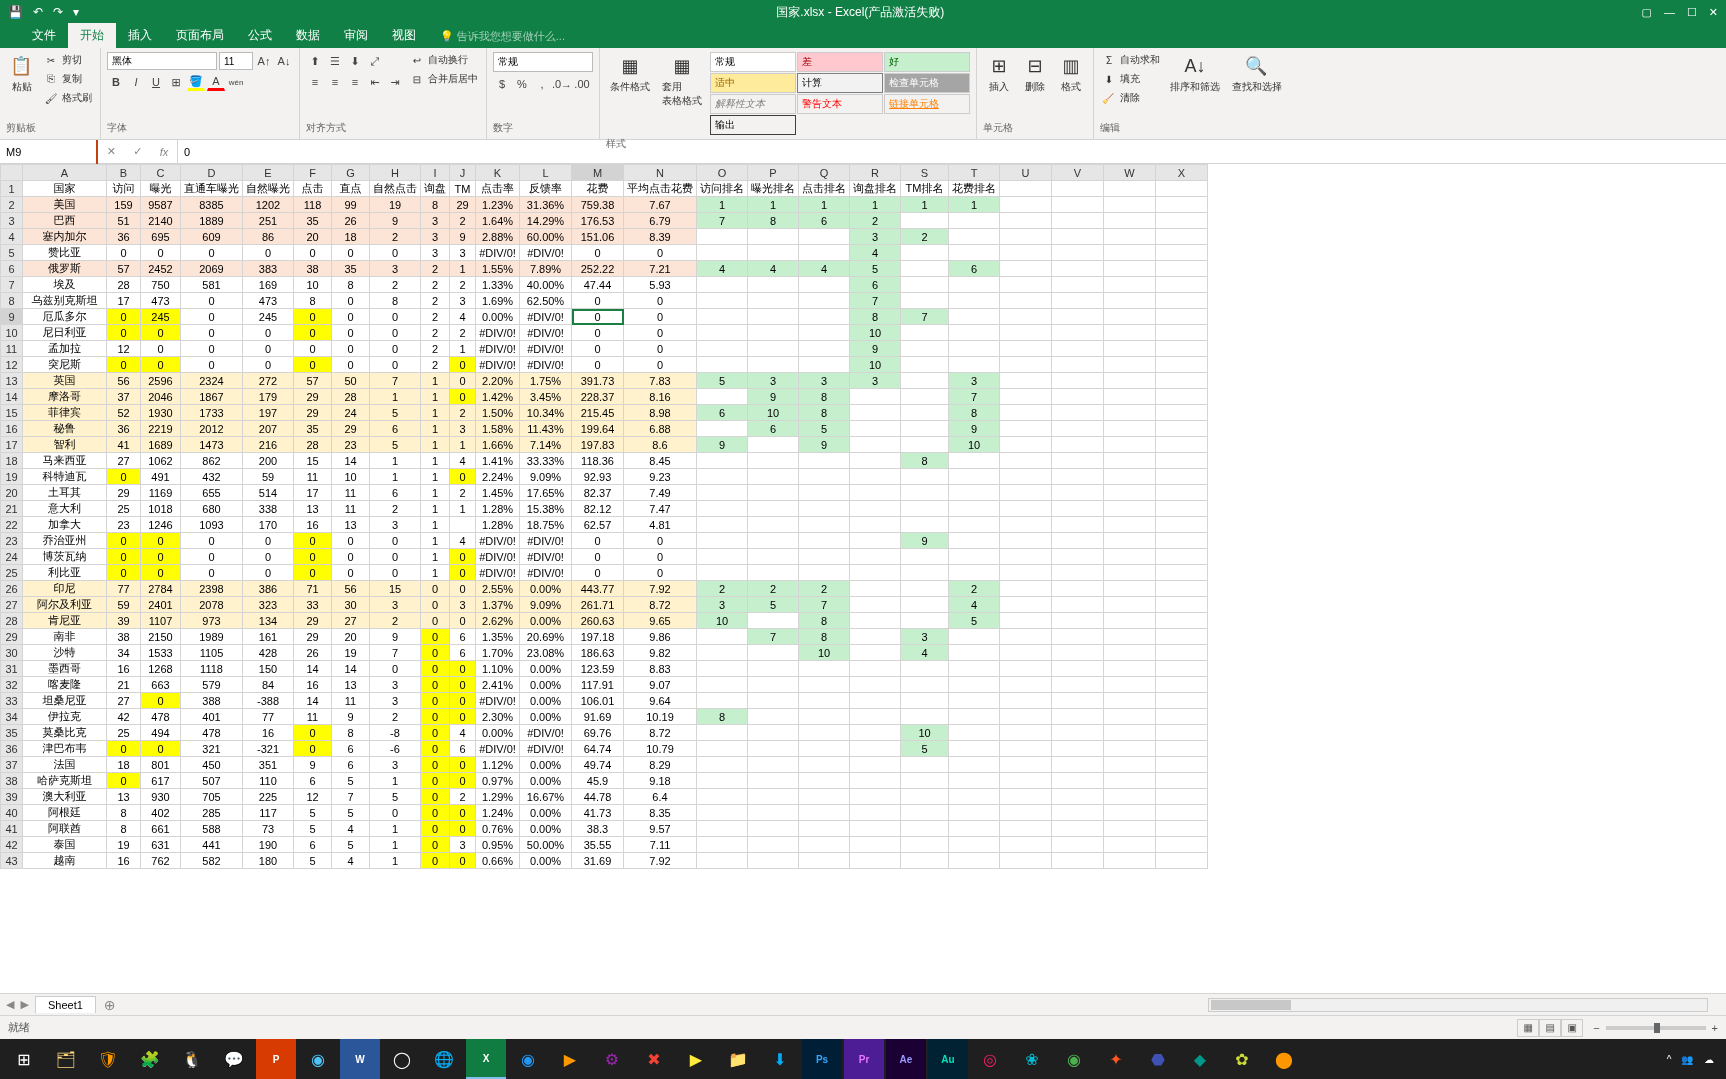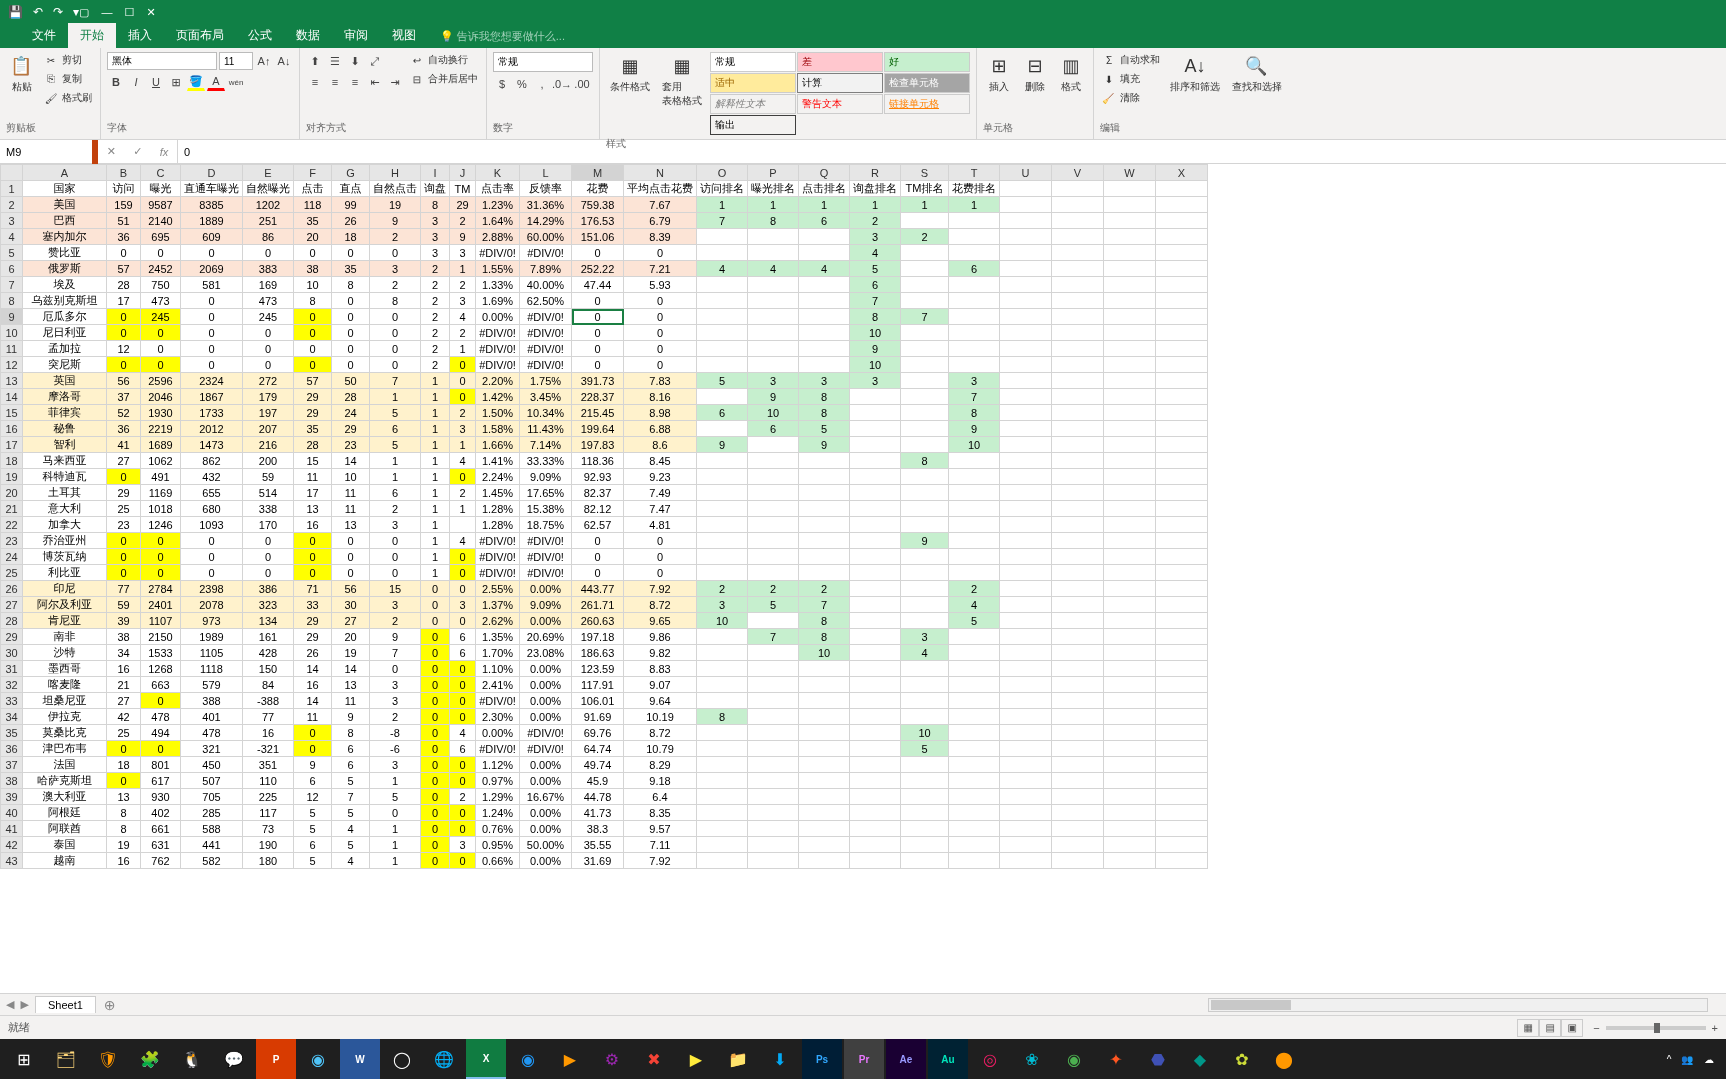--- a/index.html
+++ b/index.html
@@ -24,21 +24,21 @@
 .smallrow .icon{width:14px;height:14px;display:inline-flex;align-items:center;justify-content:center}
 .fontbox,.sizebox{border:1px solid #bbb;background:#fff;font-size:10px;padding:1px 4px;height:18px}
 .fontbox{width:110px}.sizebox{width:34px}
 .iconbtn{width:18px;height:18px;display:inline-flex;align-items:center;justify-content:center;cursor:pointer;font-size:11px;color:#444;border:1px solid transparent}
 .formatcombo{border:1px solid #bbb;background:#fff;height:20px;width:100px;font-size:10px;padding:1px 4px}
 .stylegrid{display:grid;grid-template-columns:repeat(3,86px);gap:1px}
 .stylecell{height:20px;border:1px solid #ccc;font-size:10px;display:flex;align-items:center;padding:0 4px;cursor:pointer}
 .sc-normal{background:#fff}.sc-bad{background:#ffc7ce;color:#9c0006}.sc-good{background:#c6efce;color:#006100}.sc-neutral{background:#ffeb9c;color:#9c6500}.sc-calc{background:#f2f2f2;border:1px solid #7f7f7f}
 .sc-check{background:#a5a5a5;color:#fff}.sc-explain{font-style:italic;color:#7f7f7f}.sc-warn{color:#ff0000}.sc-link{color:#ff8001;text-decoration:underline}.sc-output{border:1px solid #3f3f3f}
 .formulabar{height:24px;border-bottom:1px solid #d4d4d4;display:flex;align-items:center;background:#fff}
-.namebox{width:98px;border-right:6px solid #c2410c;padding:12px 6px;height:100%;display:flex;align-items:center;font-size:11px}
+.namebox{width:98px;border-right:2px solid #c2410c;padding:12px 6px;height:100%;display:flex;align-items:center;font-size:11px}
 .fbbtns{width:80px;border-right:1px solid #d4d4d4;height:100%;display:flex;align-items:center;justify-content:space-around;color:#888}
 .fbbtns span{cursor:pointer}
 .fbinput{flex:1;padding:0 6px;font-size:11px}
 .gridwrap{position:relative;height:calc(100vh - 24px - 24px - 92px - 24px - 22px - 24px - 40px);overflow:auto}
 table.sheet{border-collapse:collapse;table-layout:fixed}
 table.sheet th,table.sheet td{border:1px solid #d4d4d4;height:15px;font-size:11px;padding:0 3px;white-space:nowrap;overflow:hidden}
 table.sheet th{background:#e6e6e6;font-weight:normal;color:#333;text-align:center;position:sticky}
 table.sheet thead th{top:0;z-index:3;height:16px}
 table.sheet th.rowhead{left:0;z-index:2;width:22px;text-align:center}
 table.sheet th.corner{left:0;top:0;z-index:4;width:22px}
@@ -74,20 +74,21 @@
 </head>
 <body>
 
 <div class="titlebar">
   <div class="qat">
     <span>💾</span>
     <span>↶</span>
     <span>↷</span>
     <span>▾</span>
   </div>
+  <div class="title">国家.xlsx - Excel(产品激活失败)</div>
   <div class="winbtns">
     <span>▢</span>
     <span>—</span>
     <span>☐</span>
     <span>✕</span>
   </div>
 </div>
 
 <div class="tabstrip">
   <div class="tab">文件</div>
@@ -1544,21 +1545,21 @@
   <div class="tbitem teal">🌐</div>
   <div class="tbitem green-x">X</div>
   <div class="tbitem" style="color:#2196f3">◉</div>
   <div class="tbitem" style="color:#ff9800">▶</div>
   <div class="tbitem" style="color:#9c27b0">⚙</div>
   <div class="tbitem" style="color:#f44336">✖</div>
   <div class="tbitem" style="color:#ffeb3b">▶</div>
   <div class="tbitem" style="color:#8bc34a">📁</div>
   <div class="tbitem" style="color:#03a9f4">⬇</div>
   <div class="tbitem" style="background:#001e36;color:#31a8ff;font-size:10px;font-weight:bold">Ps</div>
-  <div class="tbitem" style="background:#404040;color:#ea77ff;font-size:10px;font-weight:bold">Pr</div>
+  <div class="tbitem" style="background:#4c1d95;color:#ea77ff;font-size:10px;font-weight:bold">Pr</div>
   <div class="tbitem" style="background:#1a0033;color:#9999ff;font-size:10px;font-weight:bold">Ae</div>
   <div class="tbitem" style="background:#002233;color:#00e4bb;font-size:10px;font-weight:bold">Au</div>
   <div class="tbitem" style="color:#e91e63">◎</div>
   <div class="tbitem" style="color:#00bcd4">❀</div>
   <div class="tbitem" style="color:#4caf50">◉</div>
   <div class="tbitem" style="color:#ff5722">✦</div>
   <div class="tbitem" style="color:#3f51b5">⬣</div>
   <div class="tbitem" style="color:#009688">◆</div>
   <div class="tbitem" style="color:#cddc39">✿</div>
   <div class="tbitem" style="color:#ff9800">⬤</div>

